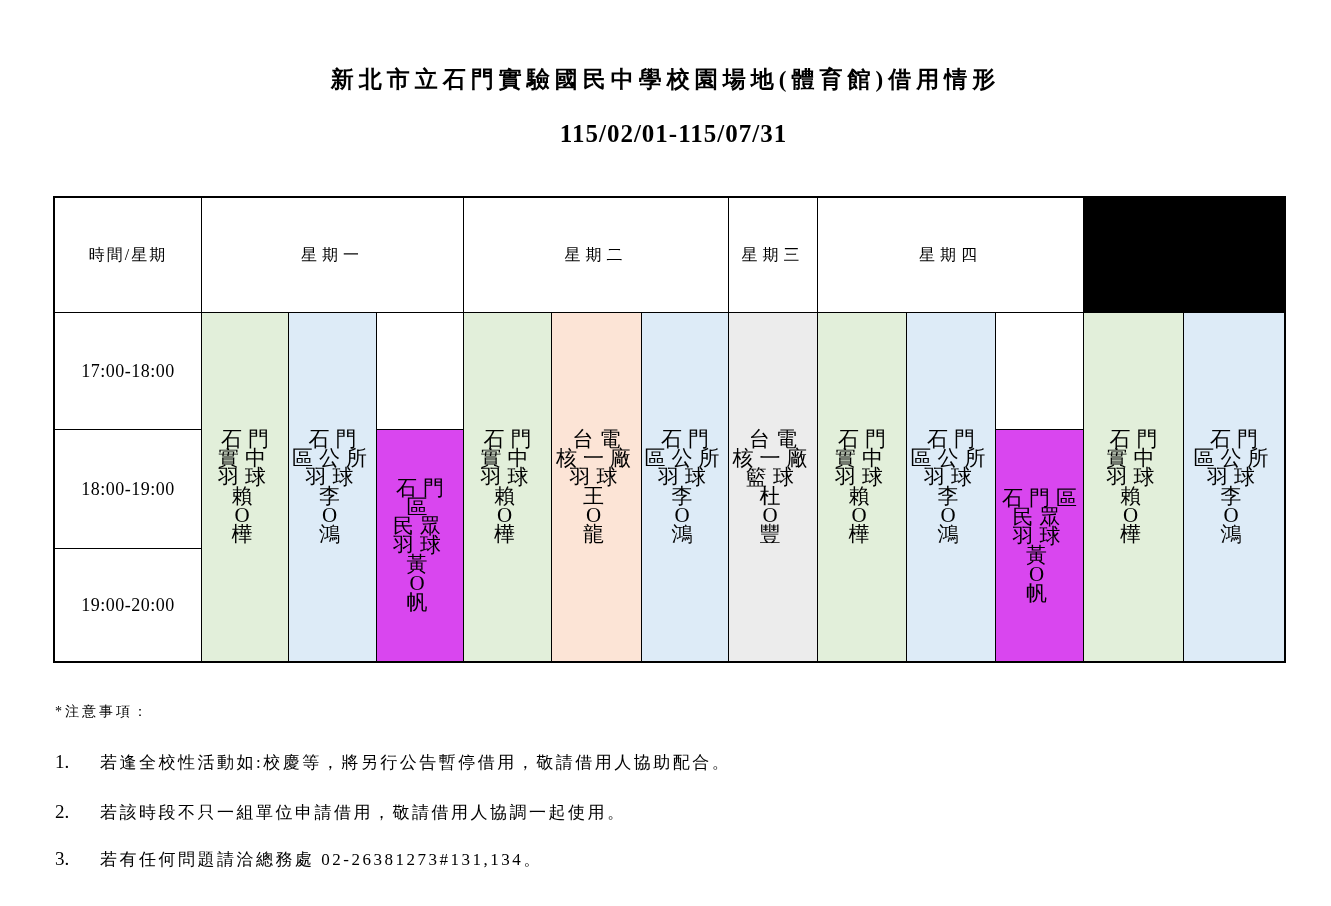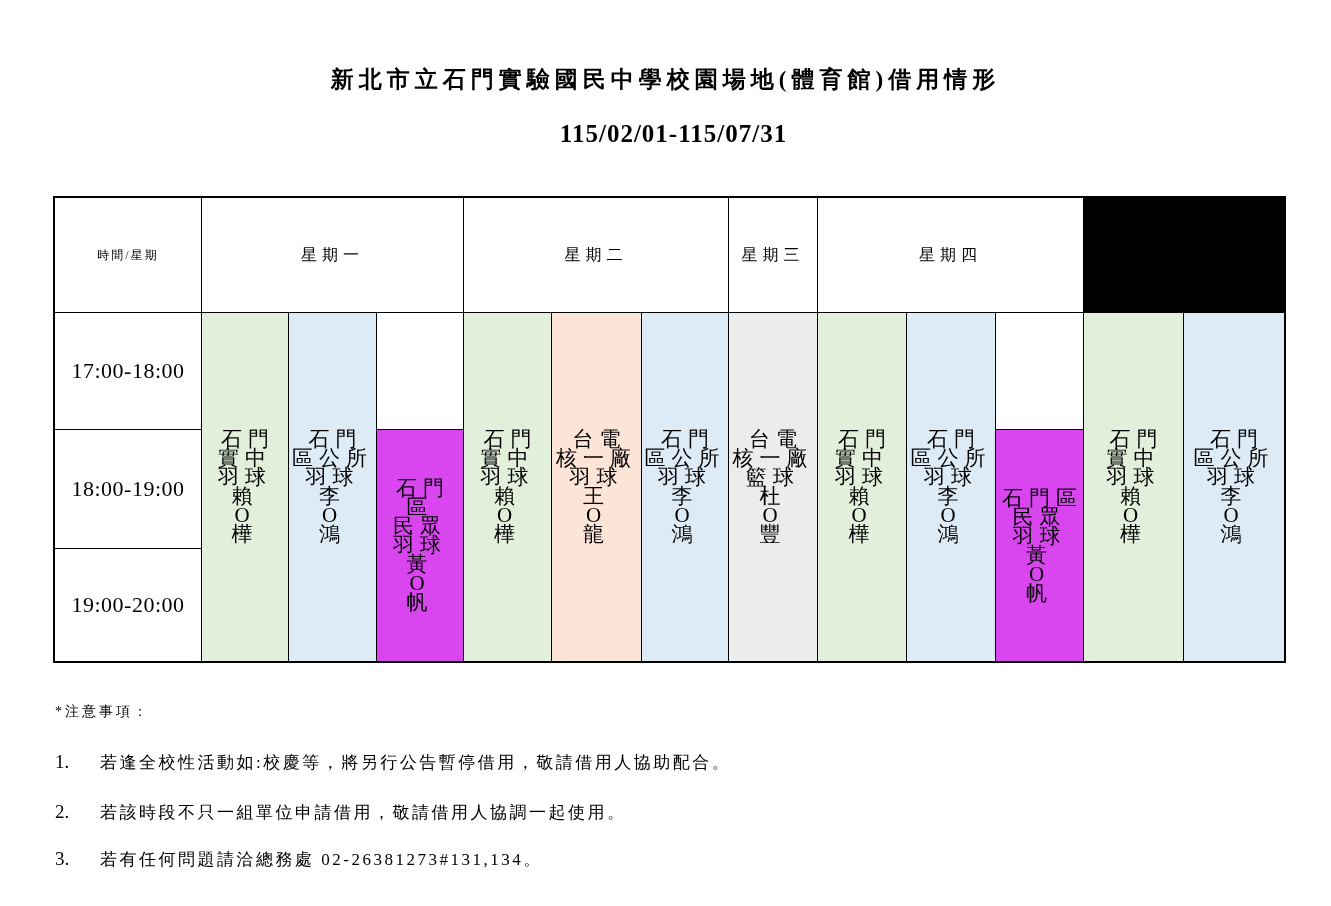--- a/index.html
+++ b/index.html
@@ -32,29 +32,29 @@
     gap: 1px;
     background: #000;
     border: 2px solid #000;
     width: max-content;
   }
   .cell {
     background: #fff;
     display: flex; align-items: center; justify-content: center;
     text-align: center;
   }
-  .corner   { grid-column: 1; grid-row: 1; font-size: 12px; letter-spacing: 2px; }
+  .corner   { grid-column: 1; grid-row: 1; font-size: 16px; letter-spacing: 2px; }
   .dayhead  { grid-row: 1; font-size: 16px; letter-spacing: 5px; }
   .d-mon { grid-column: 2 / 5; }
   .d-tue { grid-column: 5 / 8; }
   .d-wed { grid-column: 8 / 9; }
   .d-thu { grid-column: 9 / 12; }
   .d-fri { grid-column: 12 / 14; }
 
-  .timecell { grid-column: 1; font-size: 22px; letter-spacing: 0.5px; }
+  .timecell { grid-column: 1; font-size: 18px; letter-spacing: 0.5px; }
   .t1 { grid-row: 2; } .t2 { grid-row: 3; } .t3 { grid-row: 4; text-align: center; }
 
   .booking {
     white-space: pre-line;
     font-size: 21px;
     line-height: 19px;
     letter-spacing: 6px;
     text-indent: 6px; 
   }
   .full    { grid-row: 2 / 5; }

